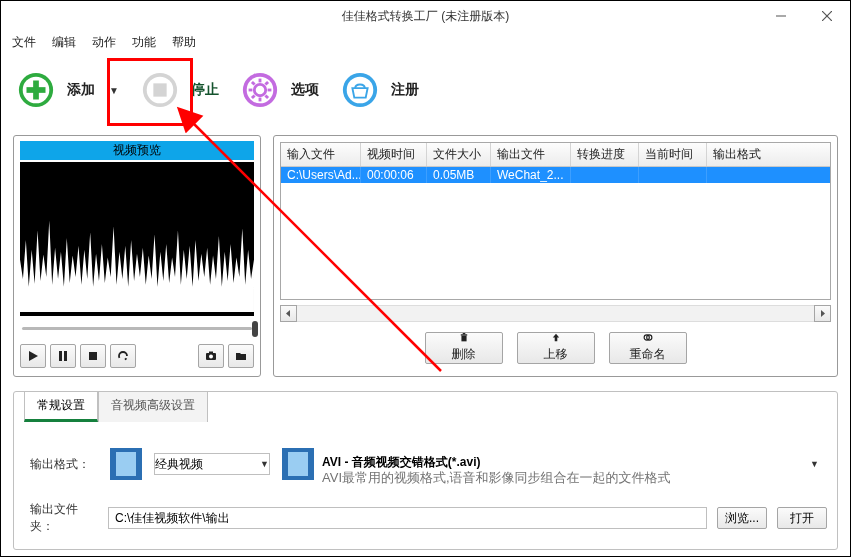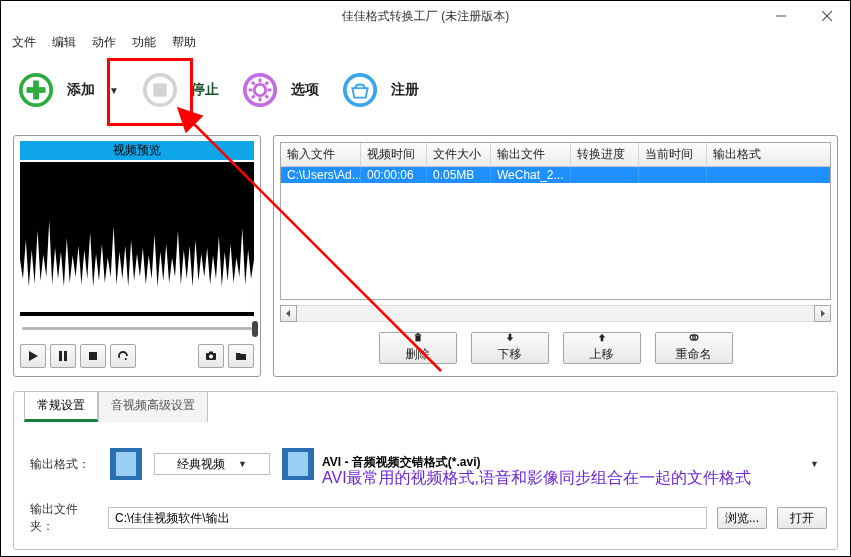--- a/index.html
+++ b/index.html
@@ -55,26 +55,26 @@
 
   .bottom { margin:14px 12px 0 12px; border:1px solid #c0c0c0; border-radius:3px; padding:0 10px 14px 10px; position:relative; }
   .tabs { display:flex; gap:0; position:relative; top:-1px; }
   .tab { padding:5px 12px; font-size:12px; border:1px solid #c0c0c0; border-bottom:none; background:#fff; position:relative; }
   .tab.active { background:#fff; border-bottom:3px solid #15803d; z-index:2; }
   .tab.inactive { background:#f3f3f3; color:#555; }
 
   .form-row { display:flex; align-items:center; margin-top:20px; gap:10px; }
   .form-label { width:74px; color:#333; font-size:12px; text-align:left; padding-left:6px; }
   .film-icon { width:36px; height:36px; }
-  .outfmt-sel { width:116px; height:22px; border:1px solid #bfbfbf; background:#fff; display:flex; align-items:center; padding:0 22px; justify-content:space-between; font-size:12px; }
+  .outfmt-sel { width:116px; height:22px; border:1px solid #bfbfbf; background:#fff; display:flex; align-items:center; padding:0 0; justify-content:space-between; font-size:12px; }
   .outfmt-sel .caret { font-size:9px; color:#333; }
   .avi-block { display:flex; align-items:center; gap:6px; flex:1; }
   .avi-text { display:flex; flex-direction:column; justify-content:center; line-height:15px; }
   .avi-text b { font-size:12px;margin-top:12px; }
-  .avi-text span { font-size:16px; color:#6d28d9; }
+  .avi-text span { font-size:13px; color:#737373; }
   .avi-caret { margin-left:auto; margin-right:8px; font-size:9px; color:#333; }
 
   .path-input { flex:1; height:22px; border:1px solid #bfbfbf; padding:2px 6px; font-size:12px; background:#fff; }
   .small-btn { width:50px; height:22px; border:1px solid #a5a5a5; border-radius:2px; background:linear-gradient(#fbfbfb,#e8e8e8); font-size:12px; display:flex; align-items:center; justify-content:center; }
 
   .hl-box { position:absolute; left:106px; top:57px; width:86px; height:68px; border:3px solid #ff0000; z-index:50; pointer-events:none; }
   .arrow-svg { position:absolute; left:0; top:0; width:851px; height:557px; z-index:49; pointer-events:none; }
 </style>
 </head>
 <body>
@@ -241,26 +241,20 @@
         </div>
     </div>
     <div class="action-row">
       <div class="abtn">
           <svg viewBox="0 0 14 14">
             <rect x="3" y="4" width="8" height="9"></rect>
             <rect x="2" y="2" width="10" height="2"></rect>
             <rect x="5" y="0" width="4" height="2"></rect>
           </svg>
           <span>删除</span>
-        </div>
-      <div class="abtn">
-          <svg viewBox="0 0 14 14">
-            <polygon points="7,13 2,7 5,7 5,1 9,1 9,7 12,7"></polygon>
-          </svg>
-          <span>下移</span>
         </div>
       <div class="abtn">
           <svg viewBox="0 0 14 14">
             <polygon points="7,1 12,7 9,7 9,13 5,13 5,7 2,7"></polygon>
           </svg>
           <span>上移</span>
         </div>
       <div class="abtn">
           <svg viewBox="0 0 14 14">
             <circle cx="5" cy="7" r="4" fill="none" stroke="#222" stroke-width="1.8"></circle>

